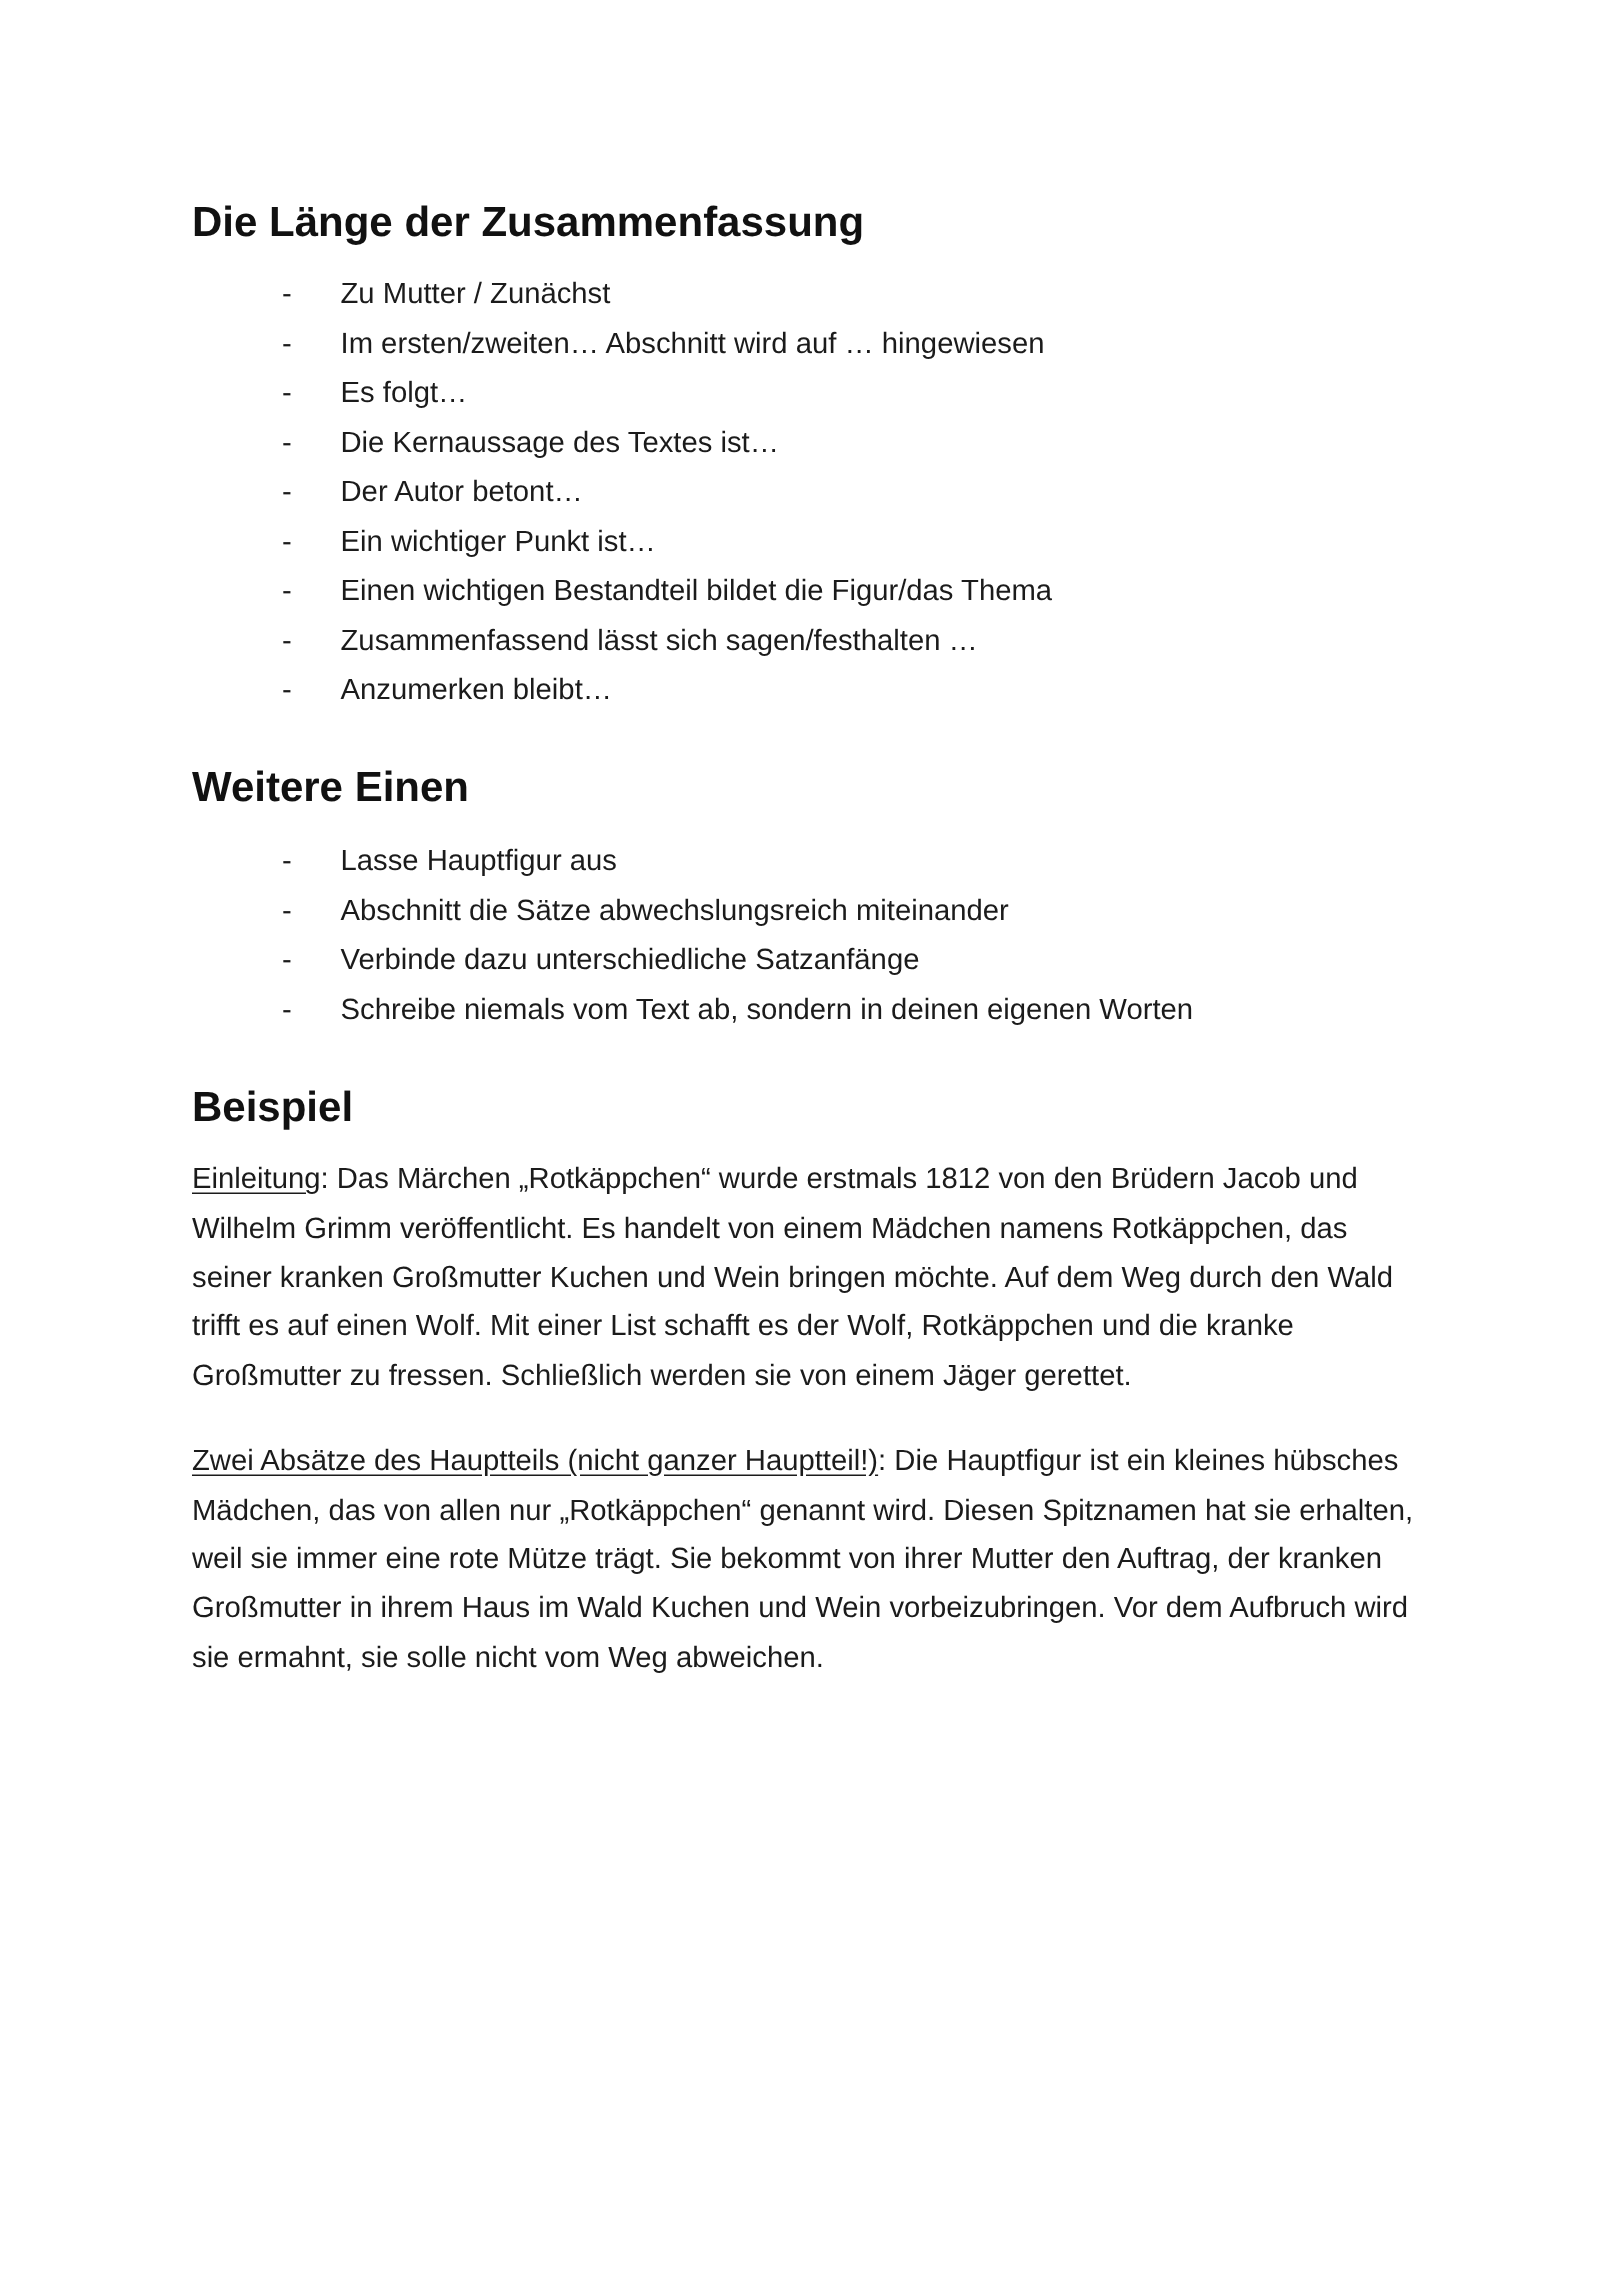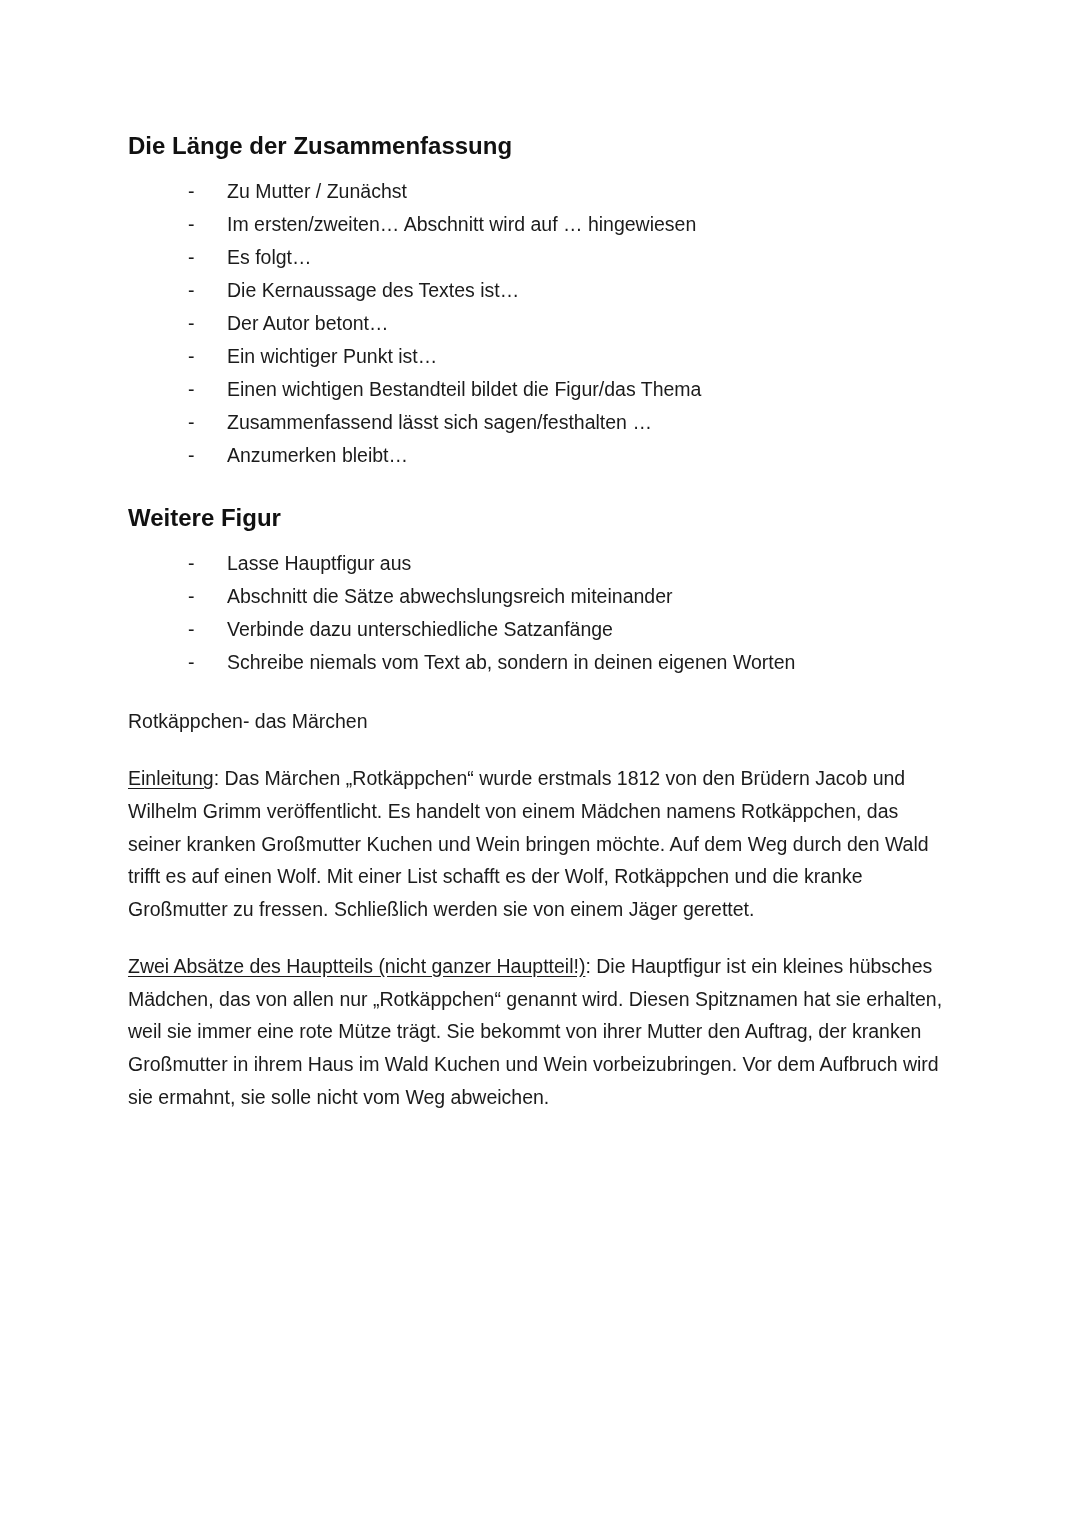--- a/index.html
+++ b/index.html
@@ -13,21 +13,21 @@
     min-height: 1527px;
     box-sizing: border-box;
     background: #ffffff;
     color: #1b1b1b;
     padding: 130px 130px 60px 128px;
     font-family: "Liberation Sans", "DejaVu Sans", sans-serif;
     font-size: 19.5px;
     line-height: 1.68;
   }
   .doc-heading {
-    font-size: 24px;
+    font-size: 28px;
     font-weight: bold;
     line-height: 1.3;
     margin: 30px 0 14px 0;
     color: #111111;
   }
   .doc-heading.first {
     margin-top: 0;
   }
   .doc-paragraph {
     margin: 0 0 24px 0;
@@ -93,39 +93,39 @@
     <div class="dash-item">
       <span class="marker">-</span>
       <span class="item-text">Zusammenfassend lässt sich sagen/festhalten …</span>
     </div>
     <div class="dash-item">
       <span class="marker">-</span>
       <span class="item-text">Anzumerken bleibt…</span>
     </div>
   </div>
 
-  <div class="doc-heading">Weitere Figur</div>
+  <div class="doc-heading">Weitere Einen</div>
   <div class="dash-list">
     <div class="dash-item">
       <span class="marker">-</span>
       <span class="item-text">Lasse Hauptfigur aus</span>
     </div>
     <div class="dash-item">
       <span class="marker">-</span>
       <span class="item-text">Abschnitt die Sätze abwechslungsreich miteinander</span>
     </div>
     <div class="dash-item">
       <span class="marker">-</span>
       <span class="item-text">Verbinde dazu unterschiedliche Satzanfänge</span>
     </div>
     <div class="dash-item">
       <span class="marker">-</span>
       <span class="item-text">Schreibe niemals vom Text ab, sondern in deinen eigenen Worten</span>
     </div>
   </div>
 
-  <p class="doc-paragraph">Rotkäppchen- das Märchen</p>
+  <div class="doc-heading">Beispiel</div>
 
   <p class="doc-paragraph"><span class="underline">Einleitung</span><span>: Das Märchen „Rotkäppchen“ wurde erstmals 1812 von den Brüdern Jacob und Wilhelm Grimm veröffentlicht. Es handelt von einem Mädchen namens Rotkäppchen, das seiner kranken Großmutter Kuchen und Wein bringen möchte. Auf dem Weg durch den Wald trifft es auf einen Wolf. Mit einer List schafft es der Wolf, Rotkäppchen und die kranke Großmutter zu fressen. Schließlich werden sie von einem Jäger gerettet.</span></p>
 
   <p class="doc-paragraph"><span class="underline">Zwei Absätze des Hauptteils (nicht ganzer Hauptteil!)</span><span>: Die Hauptfigur ist ein kleines hübsches Mädchen, das von allen nur „Rotkäppchen“ genannt wird. Diesen Spitznamen hat sie erhalten, weil sie immer eine rote Mütze trägt. Sie bekommt von ihrer Mutter den Auftrag, der kranken Großmutter in ihrem Haus im Wald Kuchen und Wein vorbeizubringen. Vor dem Aufbruch wird sie ermahnt, sie solle nicht vom Weg abweichen.</span></p>
 
 </div>
 
 </body></html>

